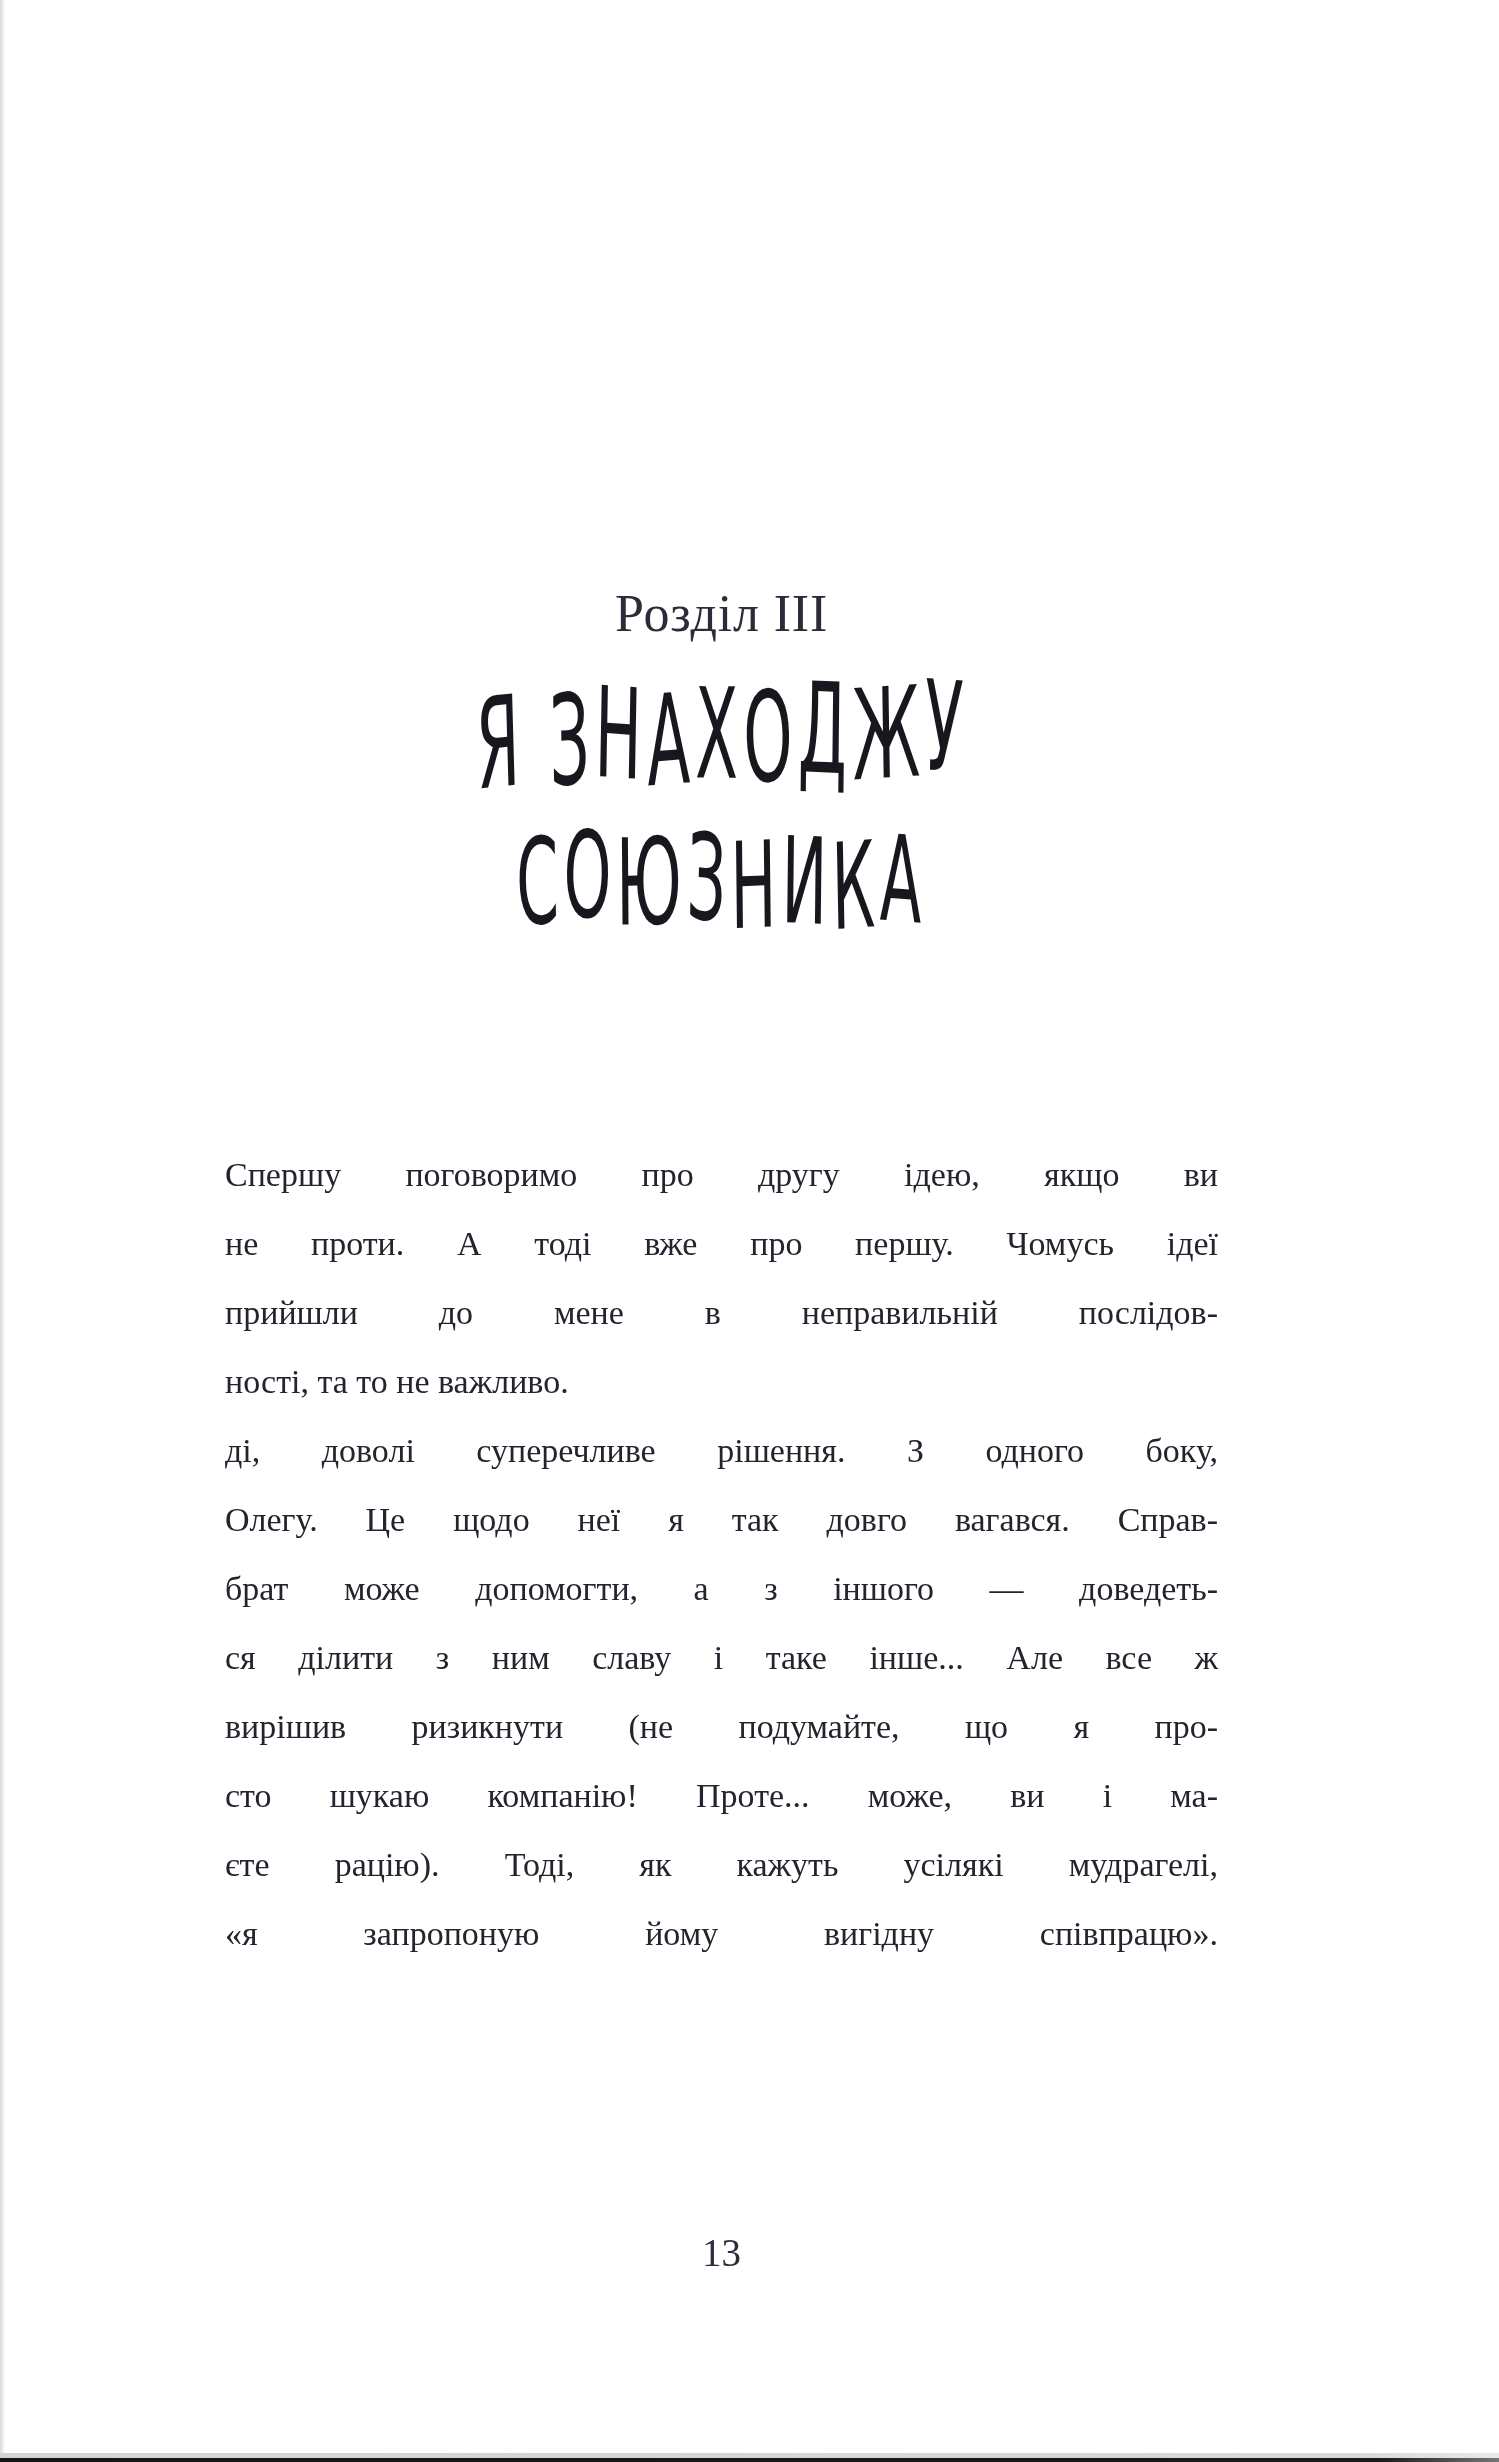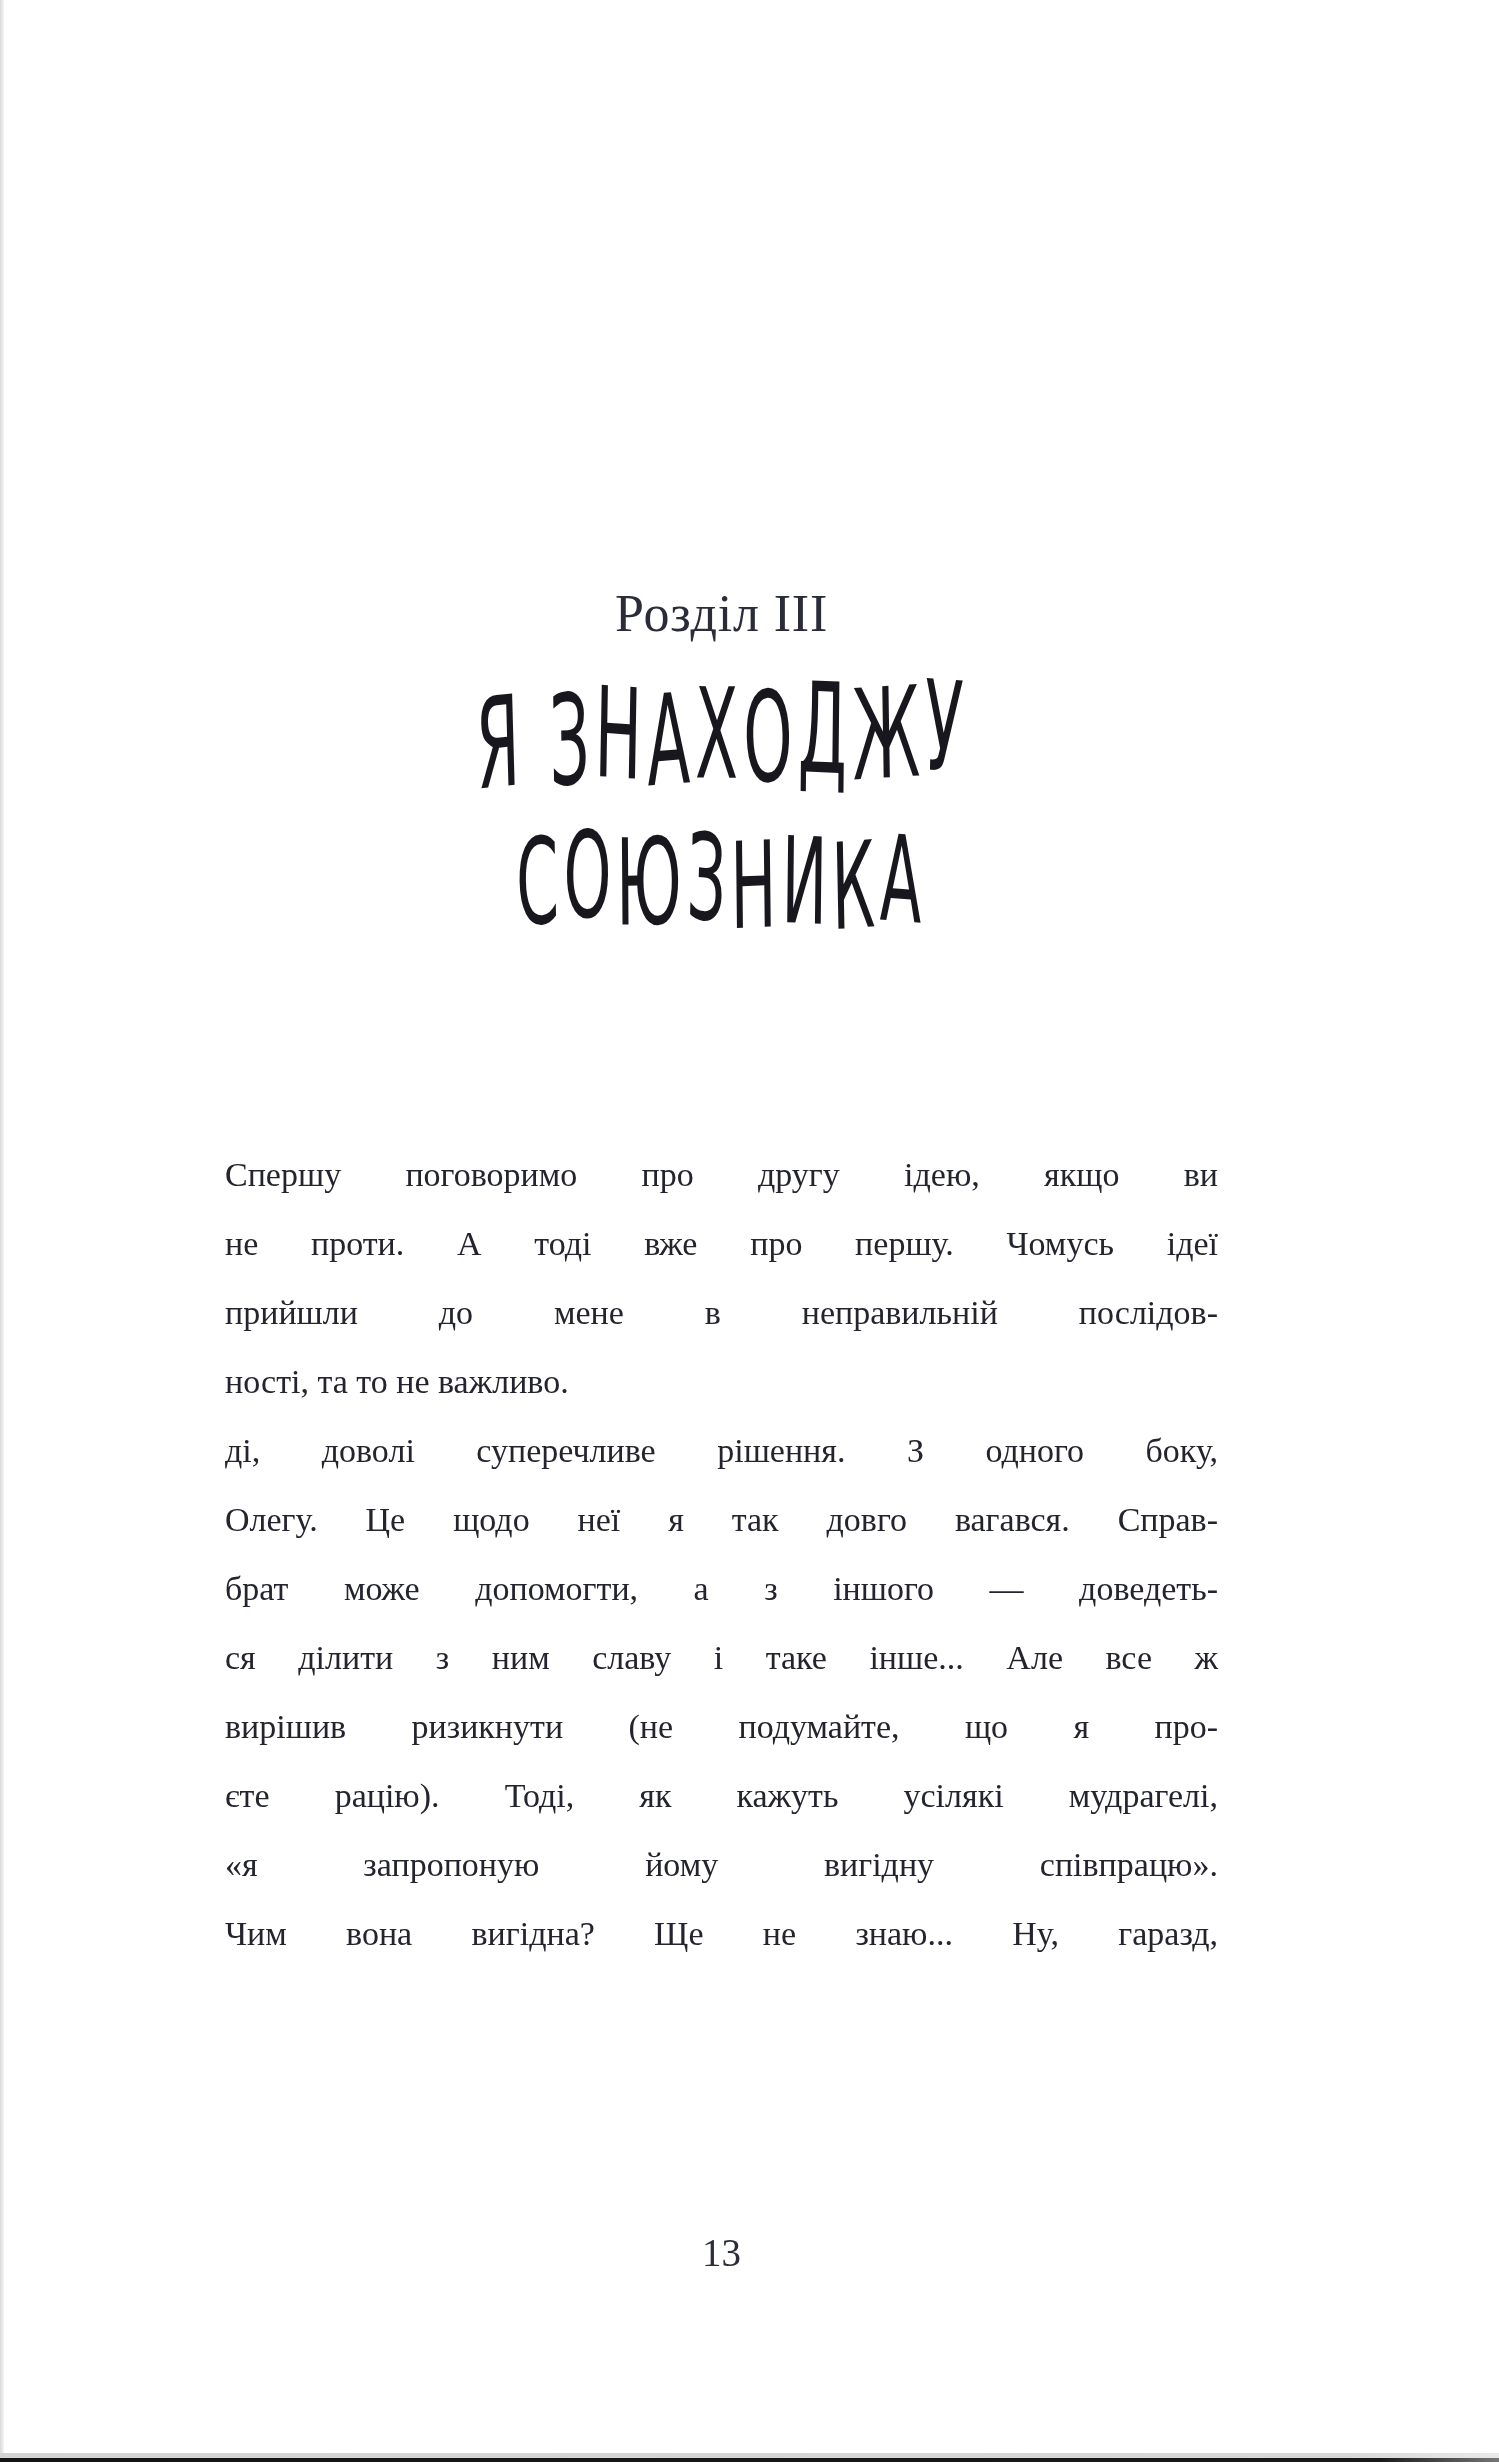--- a/index.html
+++ b/index.html
@@ -91,23 +91,23 @@
   <div class="body-block">
       <div class="bline">Спершу поговоримо про другу ідею, якщо ви</div>
       <div class="bline">не проти. А тоді вже про першу. Чомусь ідеї</div>
       <div class="bline">прийшли до мене в неправильній послідов-</div>
       <div class="bline short">ності, та то не важливо.</div>
       <div class="bline">ді, доволі суперечливе рішення. З одного боку,</div>
       <div class="bline">Олегу. Це щодо неї я так довго вагався. Справ-</div>
       <div class="bline">брат може допомогти, а з іншого — доведеть-</div>
       <div class="bline">ся ділити з ним славу і таке інше... Але все ж</div>
       <div class="bline">вирішив ризикнути (не подумайте, що я про-</div>
+      <div class="bline">сто шукаю компанію! Проте... може, ви і ма-</div>
       <div class="bline">єте рацію). Тоді, як кажуть усілякі мудрагелі,</div>
       <div class="bline">«я запропоную йому вигідну співпрацю».</div>
-      <div class="bline">Чим вона вигідна? Ще не знаю... Ну, гаразд,</div>
     </div>
 
   <div class="pagenum">13</div>
 
   <div class="edge-bottom-gray"></div>
   <div class="edge-bottom-black"></div>
 
 </div>
 
 

